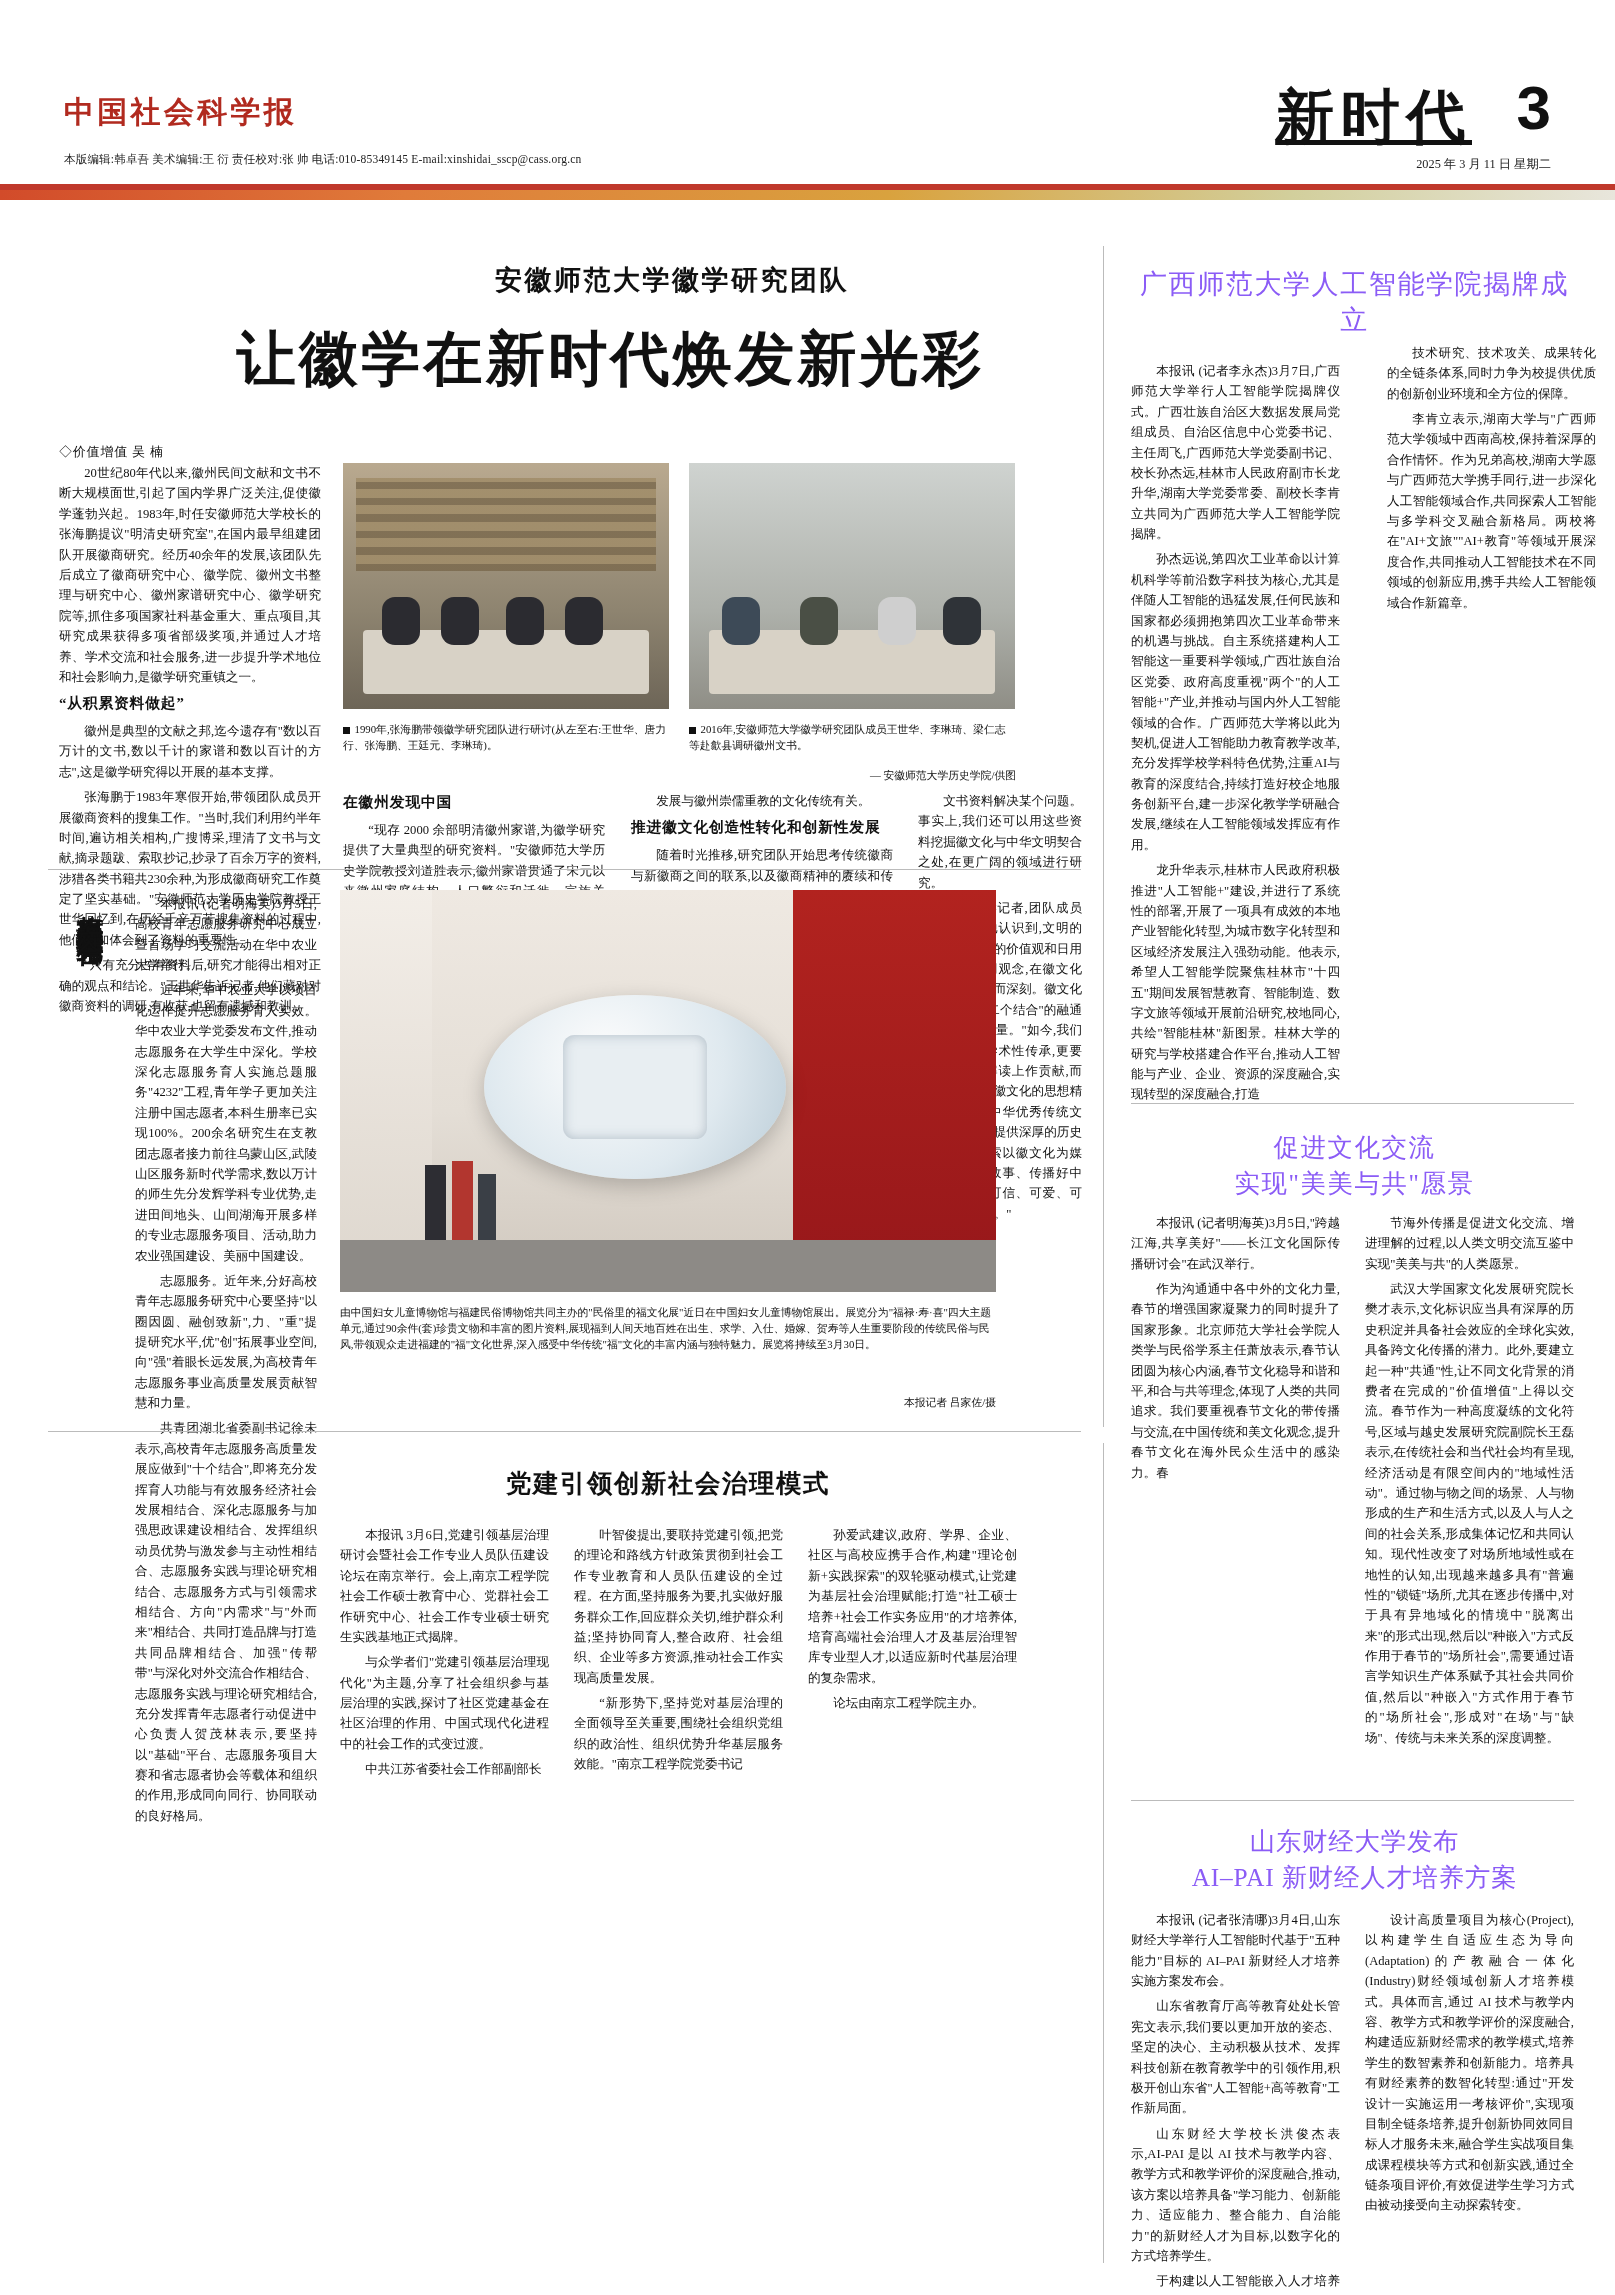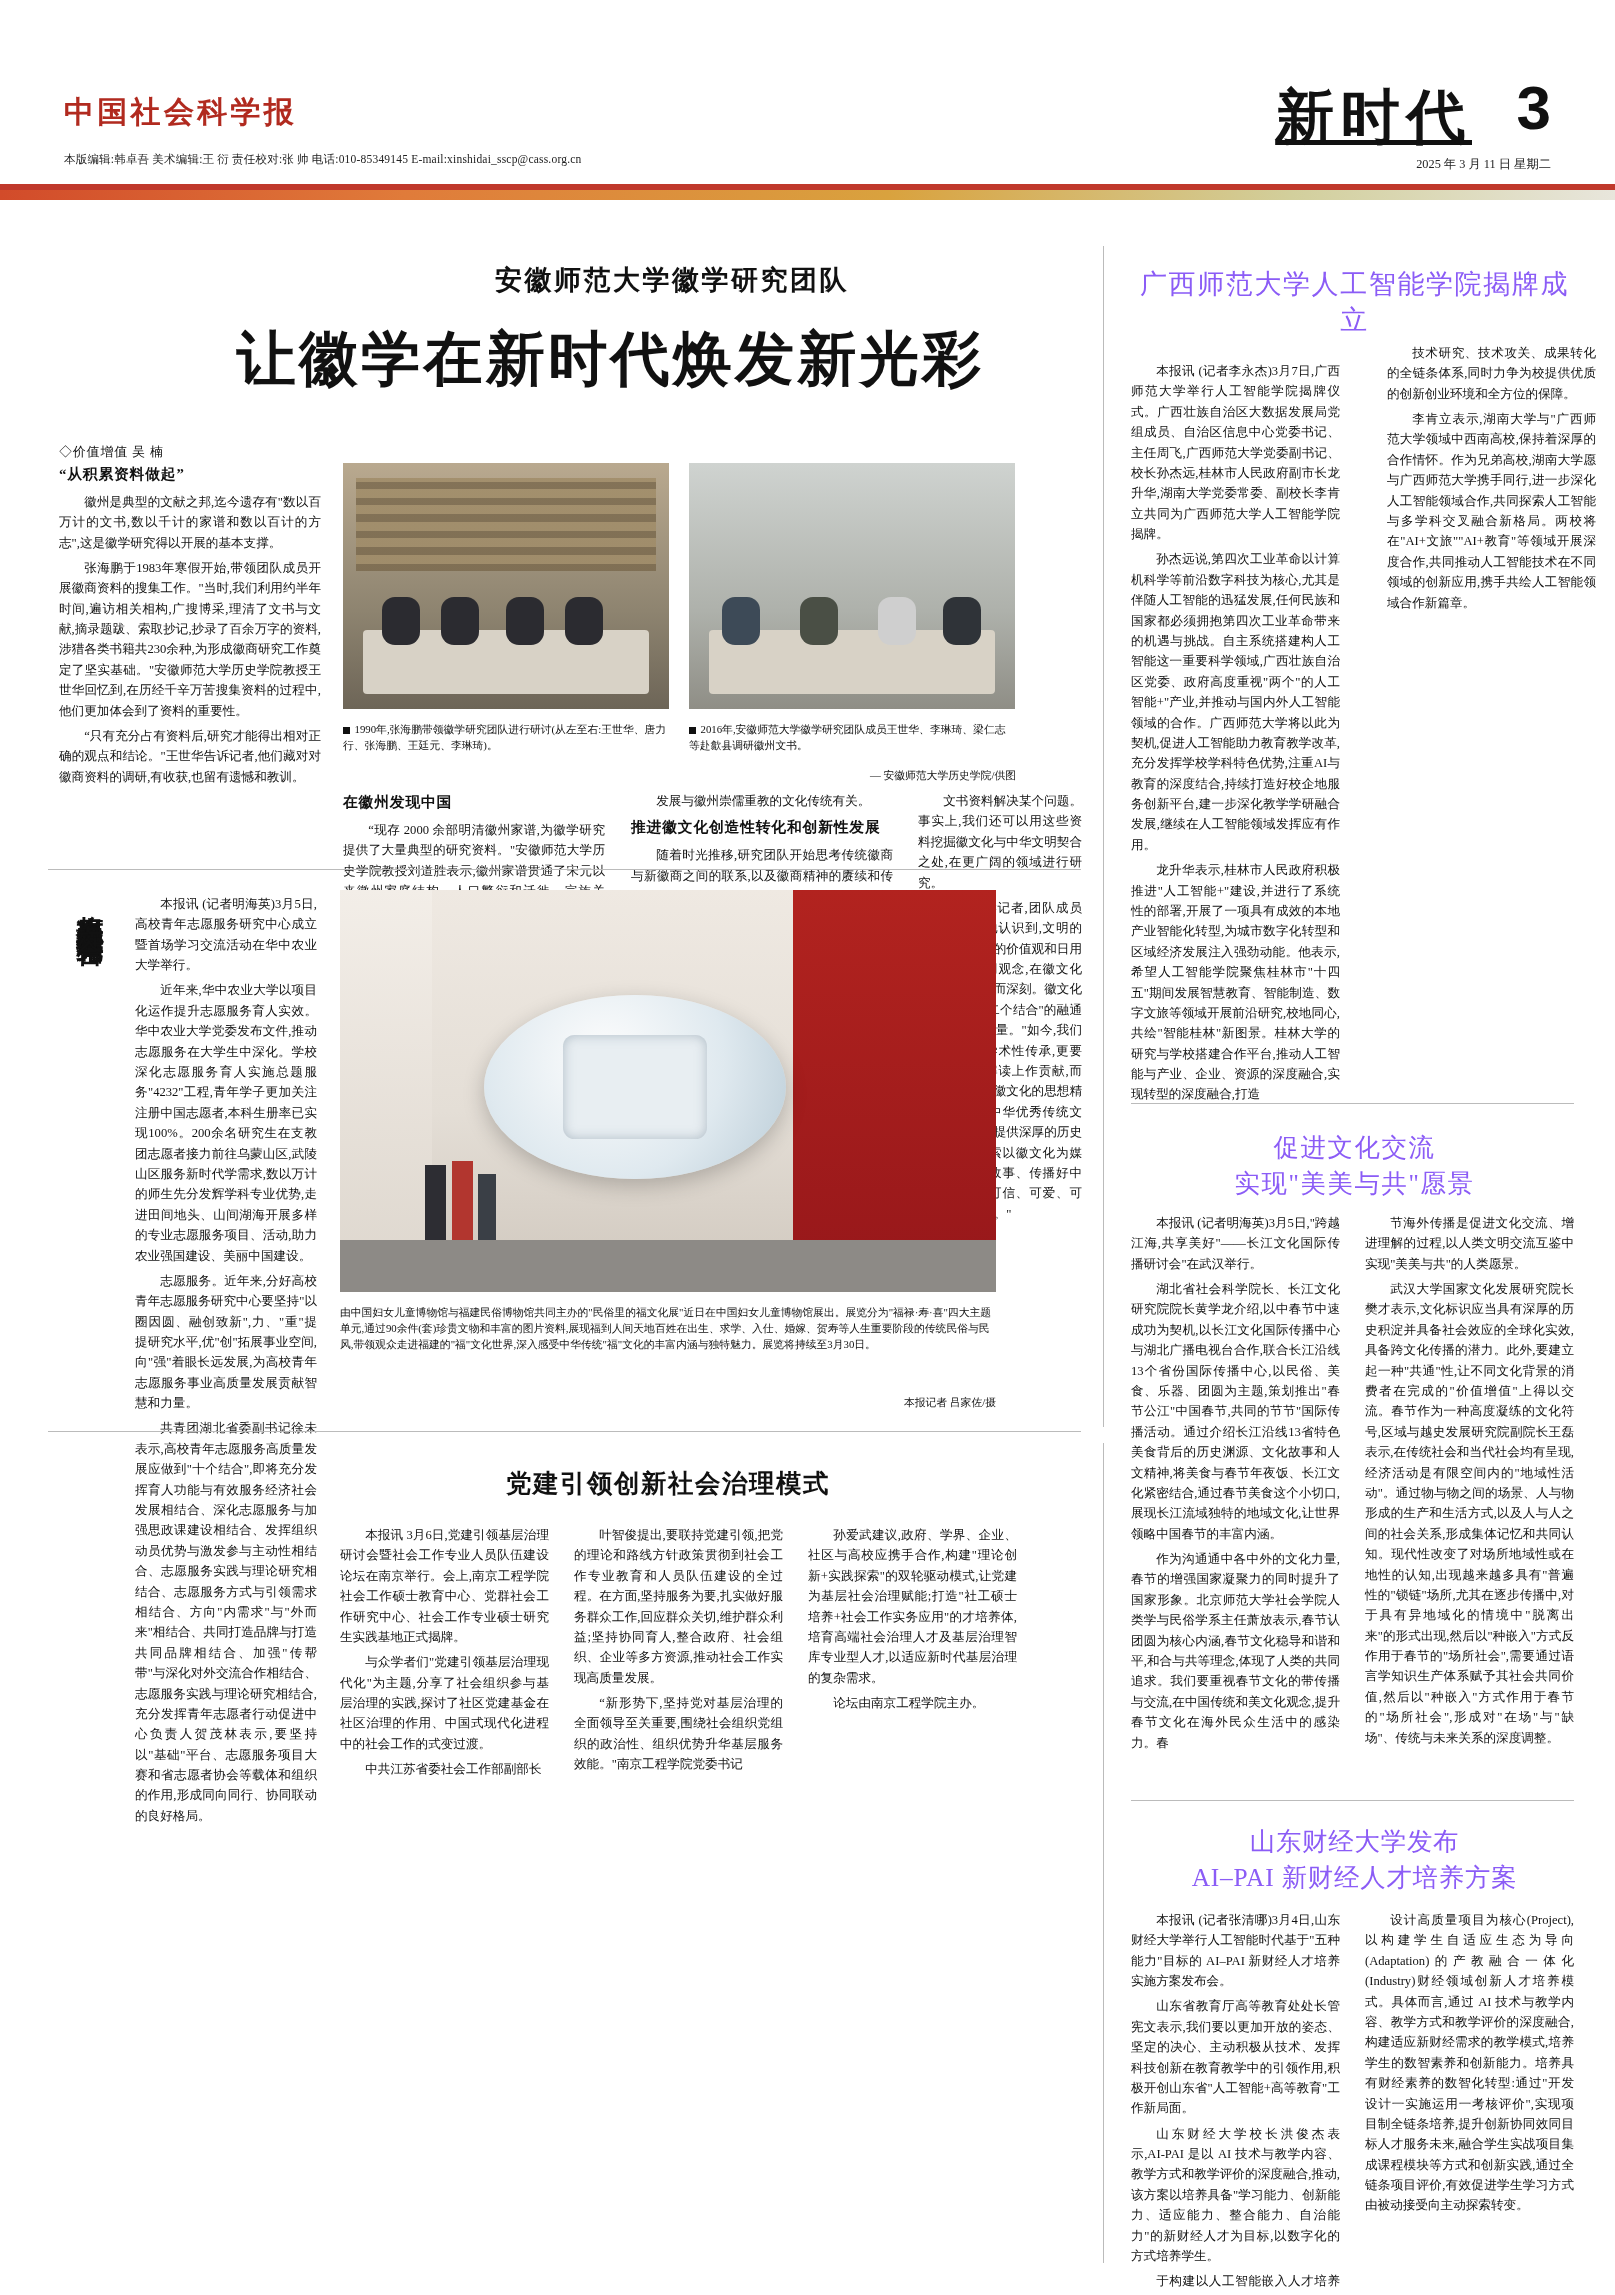--- a/index.html
+++ b/index.html
@@ -109,20 +109,21 @@
 
   <div class="cap" style="left:343px;top:721px;width:326px;">
     <span class="sq"></span><span>1990年,张海鹏带领徽学研究团队进行研讨(从左至右:王世华、唐力行、张海鹏、王廷元、李琳琦)。</span>
   </div>
   <div class="cap" style="left:689px;top:721px;width:326px;">
     <span class="sq"></span><span>2016年,安徽师范大学徽学研究团队成员王世华、李琳琦、梁仁志等赴歙县调研徽州文书。</span>
   </div>
   <div class="cap" style="left:836px;top:767px;width:180px;text-align:right;">— 安徽师范大学历史学院/供图</div>
 
   <div class="col" style="left:59px;top:463px;width:262px;">
+    <p>20世纪80年代以来,徽州民间文献和文书不断大规模面世,引起了国内学界广泛关注,促使徽学蓬勃兴起。1983年,时任安徽师范大学校长的张海鹏提议"明清史研究室",在国内最早组建团队开展徽商研究。经历40余年的发展,该团队先后成立了徽商研究中心、徽学院、徽州文书整理与研究中心、徽州家谱研究中心、徽学研究院等,抓住多项国家社科基金重大、重点项目,其研究成果获得多项省部级奖项,并通过人才培养、学术交流和社会服务,进一步提升学术地位和社会影响力,是徽学研究重镇之一。</p>
     <p class="sub">“从积累资料做起”</p>
     <p>徽州是典型的文献之邦,迄今遗存有"数以百万计的文书,数以千计的家谱和数以百计的方志",这是徽学研究得以开展的基本支撑。</p>
     <p>张海鹏于1983年寒假开始,带领团队成员开展徽商资料的搜集工作。"当时,我们利用约半年时间,遍访相关相构,广搜博采,理清了文书与文献,摘录题跋、索取抄记,抄录了百余万字的资料,涉猎各类书籍共230余种,为形成徽商研究工作奠定了坚实基础。"安徽师范大学历史学院教授王世华回忆到,在历经千辛万苦搜集资料的过程中,他们更加体会到了资料的重要性。</p>
     <p>“只有充分占有资料后,研究才能得出相对正确的观点和结论。"王世华告诉记者,他们藏对对徽商资料的调研,有收获,也留有遗憾和教训。</p>
   </div>
 
   <div class="col" style="left:343px;top:791px;width:262px;">
     <p class="sub">在徽州发现中国</p>
     <p>“现存 2000 余部明清徽州家谱,为徽学研究提供了大量典型的研究资料。"安徽师范大学历史学院教授刘道胜表示,徽州家谱贯通了宋元以来徽州家庭结构、人口繁衍和迁徙、宗族关系、以及宗教与基层社会的关系,其长时段的脉络,是我们从宏观结构和基层社会更全面的认识与观察延伸到具有普遍意义,这种典型研究也有助于对中国明清时代的社会作更深入的考察。</p>
     <p>在研究中,王世华对"徽商为什么热心公益慈善事业"感到疑惑。他经过研究得出,这是徽商"土"意识的强化,徽商多有"士"意识,因而独善其身,达则兼济天下。其后,他又撰文论述了徽商在宗族建设中的作用,第二个结论是"徽商在宗族建设中的"第二个结合"的理论指导我们的科学研究。"徐彬提出,"在我们将"第二个结合"与徽学研究结合之后,发现徽学研究又上了一个新台阶。传统徽学研究主要聚焦用</p>
@@ -209,21 +210,20 @@
 
   <div class="hline" style="left:1131px;top:1103px;width:443px;"></div>
 
   <div class="rhead" style="left:1131px;top:1130px;width:447px;font-size:25.4px;line-height:1.4;letter-spacing:1.6px;">
     <div>促进文化交流</div>
     <div>实现"美美与共"愿景</div>
   </div>
 
   <div class="col" style="left:1131px;top:1213px;width:209px;">
     <p>本报讯 (记者明海英)3月5日,"跨越江海,共享美好"——长江文化国际传播研讨会"在武汉举行。</p>
-    <p>湖北省社会科学院长、长江文化研究院院长黄学龙介绍,以中春节中速成功为契机,以长江文化国际传播中心与湖北广播电视台合作,联合长江沿线13个省份国际传播中心,以民俗、美食、乐器、团圆为主题,策划推出"春节公江"中国春节,共同的节节"国际传播活动。通过介绍长江沿线13省特色美食背后的历史渊源、文化故事和人文精神,将美食与春节年夜饭、长江文化紧密结合,通过春节美食这个小切口,展现长江流域独特的地域文化,让世界领略中国春节的丰富内涵。</p>
     <p>作为沟通通中各中外的文化力量,春节的增强国家凝聚力的同时提升了国家形象。北京师范大学社会学院人类学与民俗学系主任萧放表示,春节认团圆为核心内涵,春节文化稳导和谐和平,和合与共等理念,体现了人类的共同追求。我们要重视春节文化的带传播与交流,在中国传统和美文化观念,提升春节文化在海外民众生活中的感染力。春</p>
   </div>
   <div class="col" style="left:1365px;top:1213px;width:209px;">
     <p>节海外传播是促进文化交流、增进理解的过程,以人类文明交流互鉴中实现"美美与共"的人类愿景。</p>
     <p>武汉大学国家文化发展研究院长樊才表示,文化标识应当具有深厚的历史积淀并具备社会效应的全球化实效,具备跨文化传播的潜力。此外,要建立起一种"共通"性,让不同文化背景的消费者在完成的"价值增值"上得以交流。春节作为一种高度凝练的文化符号,区域与越史发展研究院副院长王磊表示,在传统社会和当代社会均有呈现,经济活动是有限空间内的"地域性活动"。通过物与物之间的场景、人与物形成的生产和生活方式,以及人与人之间的社会关系,形成集体记忆和共同认知。现代性改变了对场所地域性或在地性的认知,出现越来越多具有"普遍性的"锁链"场所,尤其在逐步传播中,对于具有异地域化的情境中"脱离出来"的形式出现,然后以"种嵌入"方式反作用于春节的"场所社会",需要通过语言学知识生产体系赋予其社会共同价值,然后以"种嵌入"方式作用于春节的"场所社会",形成对"在场"与"缺场"、传统与未来关系的深度调整。</p>
   </div>
 
   <div class="hline" style="left:1131px;top:1800px;width:443px;"></div>
 
   <div class="rhead" style="left:1131px;top:1824px;width:447px;font-size:25.4px;line-height:1.4;letter-spacing:0.8px;">

